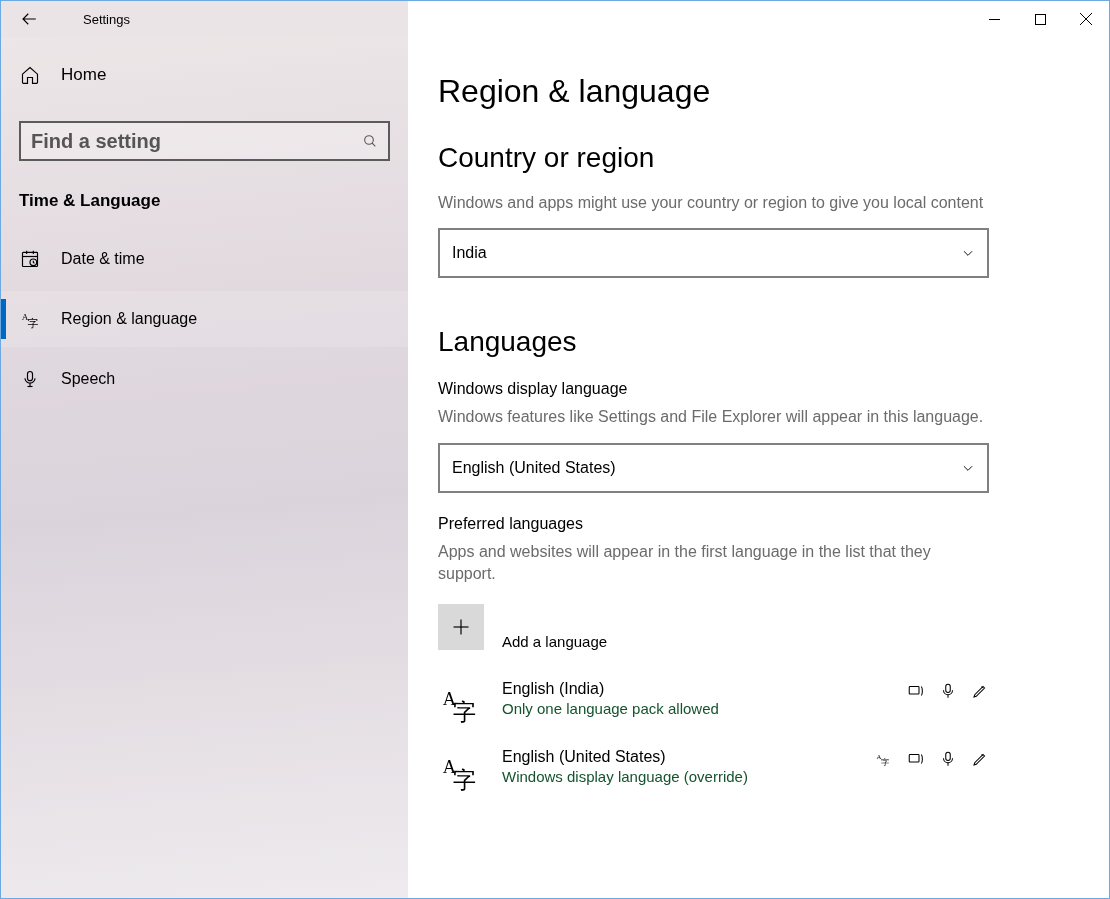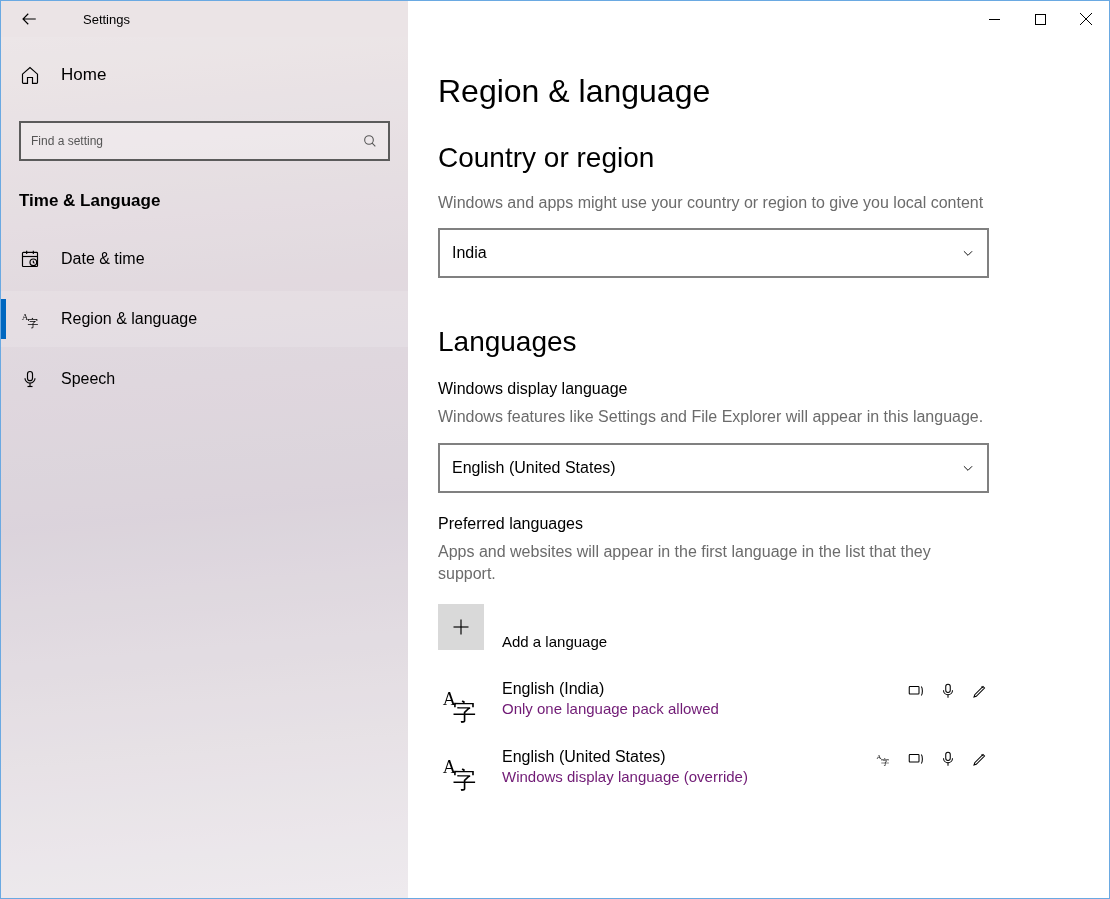--- a/index.html
+++ b/index.html
@@ -83,21 +83,21 @@
   .search-box {
     width: 100%; height: 40px;
     border: 2px solid #5b5b5b;
     background: rgba(255,255,255,0.25);
     display:flex; align-items:center;
     padding: 0 10px;
     margin-bottom: 30px;
   }
   .search-box input {
     flex:1; background:transparent; border:none; outline:none;
-    font-size: 12px; color:#333;
+    font-size: 20px; color:#333;font-weight:bold;
   }
   .search-box input::placeholder { color:#555; }
   .group-title {
     font-size: 17px; font-weight: 600;
     margin-bottom: 20px;
   }
   .nav-item {
     display:flex; align-items:center;
     height: 56px;
     margin: 4px -18px;
@@ -153,21 +153,21 @@
     cursor:pointer;
   }
   .lang-icon {
     width:46px; height:46px;
     display:flex; align-items:center; justify-content:center;
     margin-right:18px;
     flex-shrink:0;
   }
   .lang-text { flex:1; }
   .lang-name { font-size:16px; }
-  .lang-sub { font-size:15px; color:#701a75; margin-top:2px; }
+  .lang-sub { font-size:15px; color:#14532d; margin-top:2px; }
   .lang-feats {
     display:flex; gap:14px; align-items:center;
     margin-top:2px;
   }
   svg { display:block; }
 </style>
 </head>
 <body>
 
 <div class="window">

